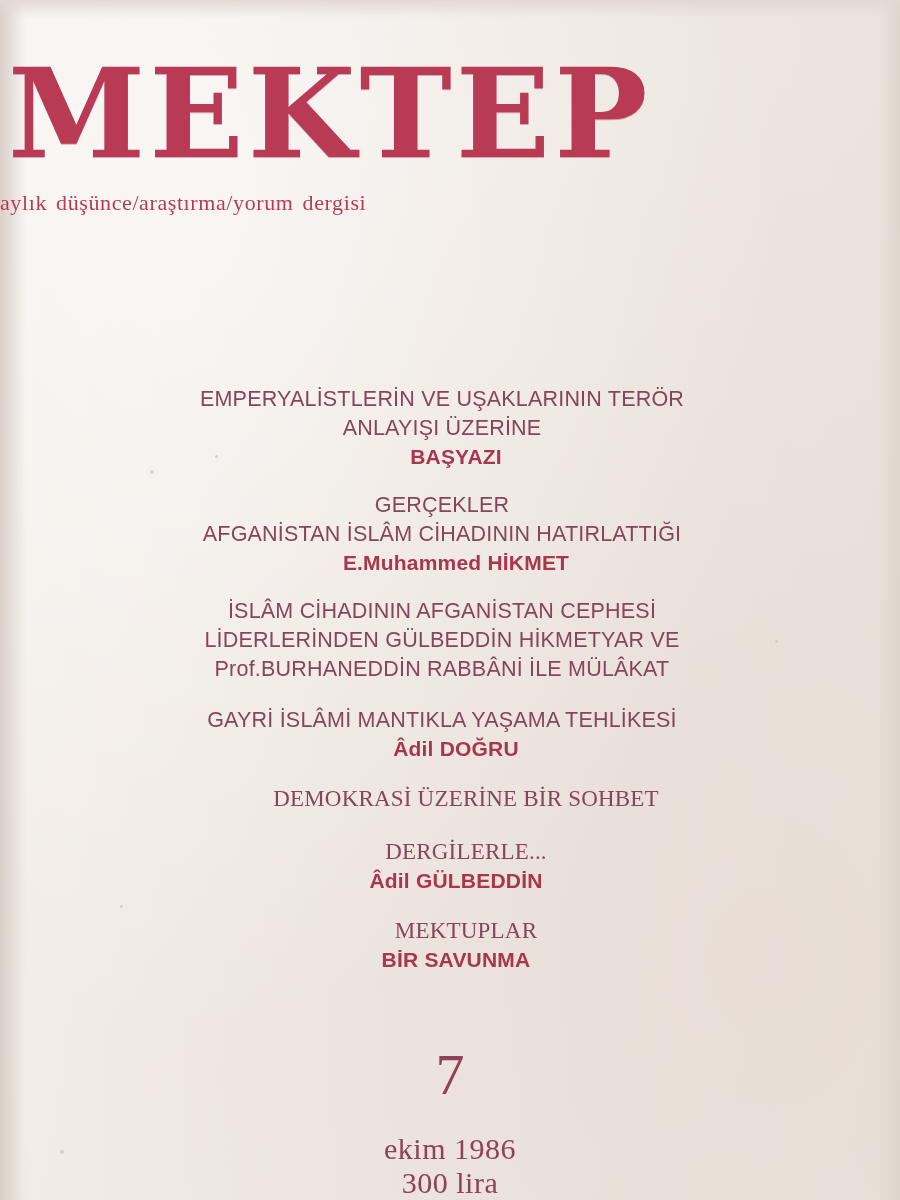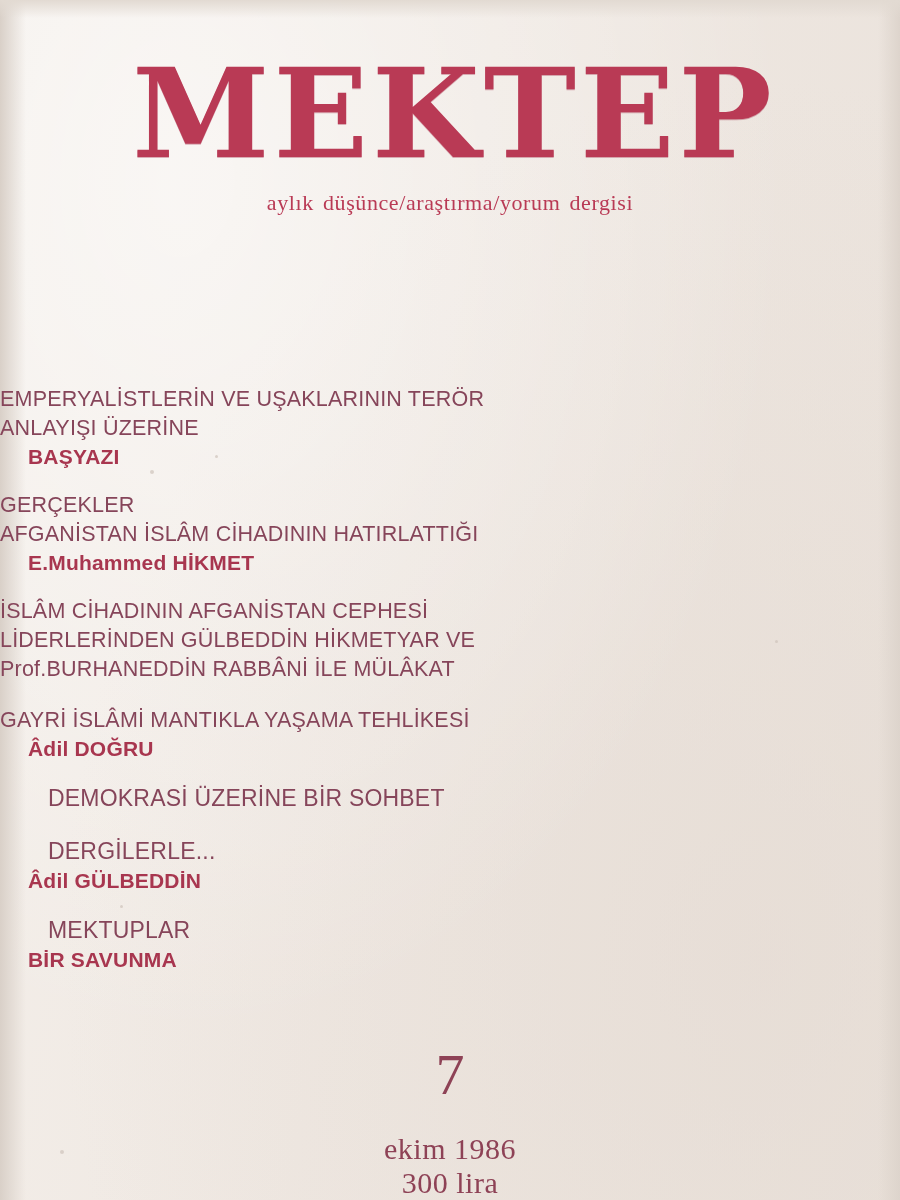--- a/index.html
+++ b/index.html
@@ -45,21 +45,21 @@
     height: 18px;
     background: linear-gradient(to bottom, #e2dad2, rgba(226,218,210,0));
     pointer-events: none;
   }
 
   .masthead {
     position: absolute;
     left: 0;
     right: 0;
     top: 52px;
-    text-align: center;
+    text-align: left;
   }
   .masthead-title {
     font-family: "DejaVu Serif", serif;
     font-weight: 700;
     font-size: 124px;
     line-height: 1;
     letter-spacing: 4px;
     color: #b93a55;
     text-shadow: 0 1px 0 rgba(160,40,70,0.35);
     margin: 0;
@@ -72,34 +72,35 @@
     letter-spacing: 0.6px;
     color: #b93a55;
     word-spacing: 3px;
   }
 
   .contents {
     position: absolute;
     left: 0;
     right: 16px;
     top: 385px;
+    text-align: center;
     color: #7d4150;
   }
   .entry {
     margin-bottom: 22px;
   }
   .entry .line {
     font-family: "Liberation Sans", sans-serif;
     font-size: 21.5px;
     line-height: 1.35;
     letter-spacing: 0.2px;
     color: #86455a;
   }
   .entry .line.serif {
-    font-family: Liberation Sans, sans-serif;
+    font-family: Liberation Serif, serif;
     font-size: 23px;
     padding-left: 48px;
   }
   .entry .author {
     font-family: "Liberation Sans", sans-serif;
     font-weight: 700;
     font-size: 21px;
     color: #a8364f;
     margin-top: 2px;
     letter-spacing: 0.2px;

